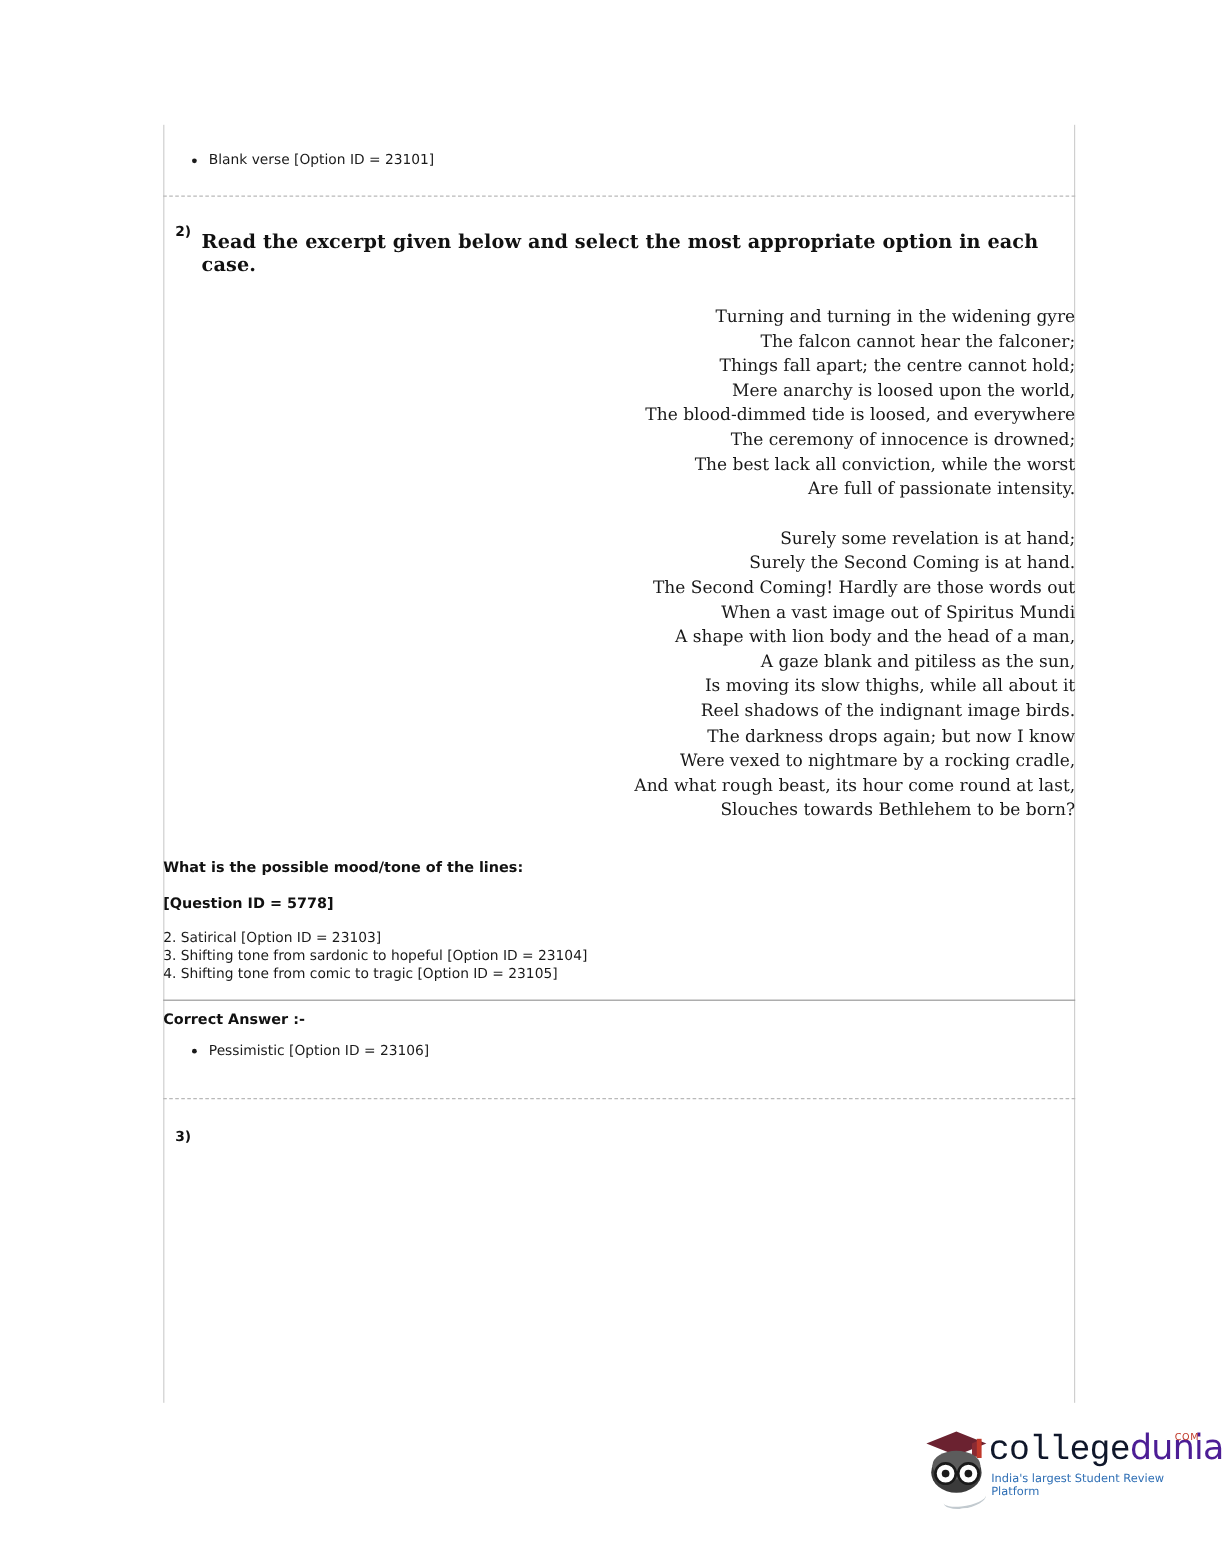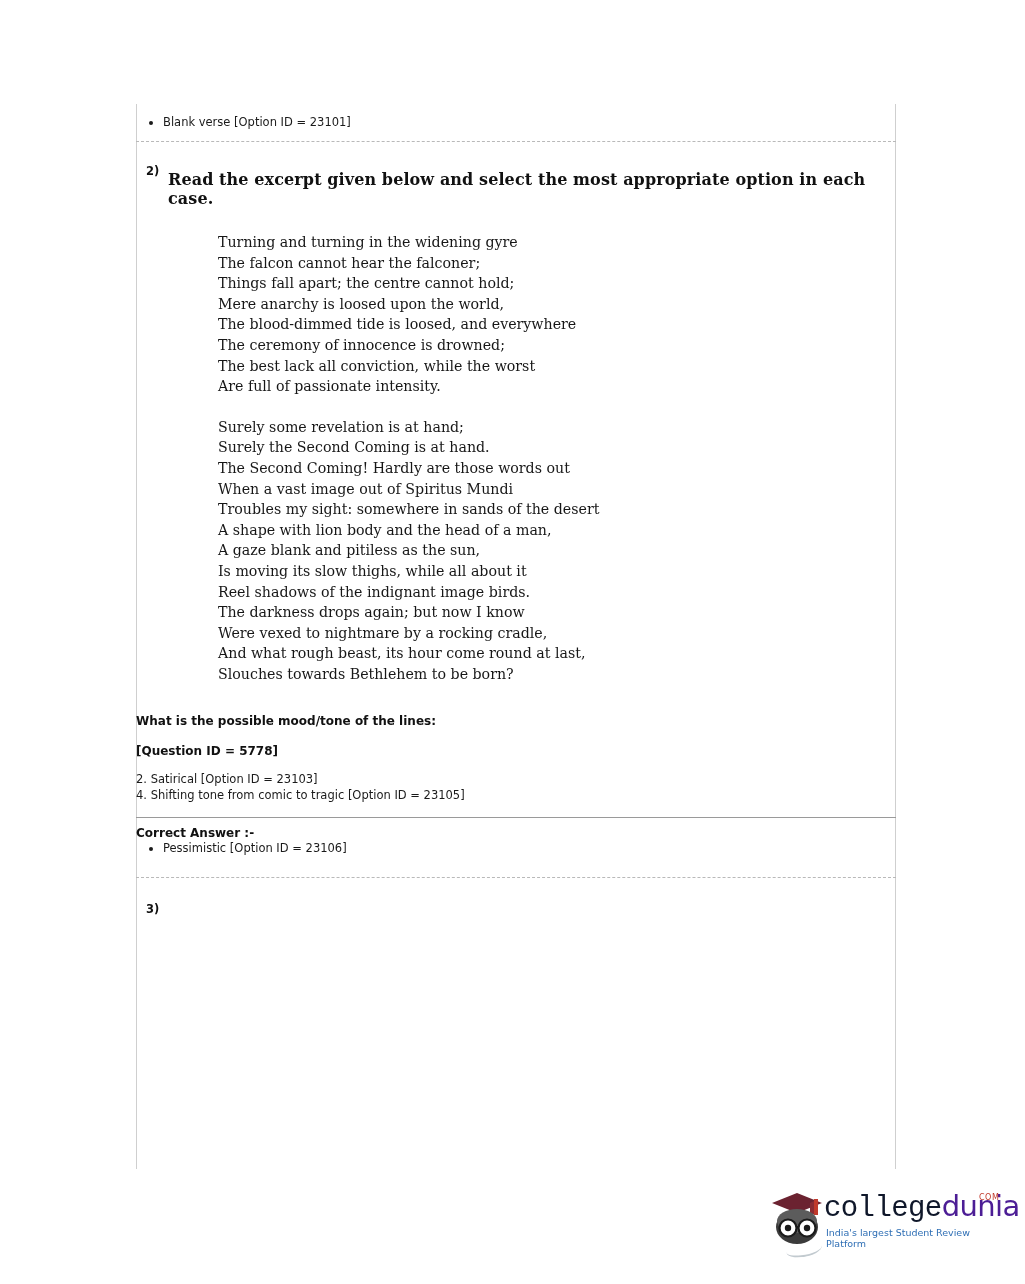--- a/index.html
+++ b/index.html
@@ -61,21 +61,21 @@
 
   ul.bullets {
     margin: 0;
     padding: 0 0 0 26px;
     list-style: disc;
   }
   ul.bullets li {
     font-size: 11.5px;
     line-height: 15px;
     color: #1a1a1a;
-    margin: 1px;
+    margin: 12px;
   }
 
   .q-block {
     position: relative;
     padding: 18px 0 8px 0;
   }
 
   .q-number {
     position: absolute;
     left: 10px;
@@ -98,21 +98,21 @@
   .excerpt {
     margin-left: 82px;
     margin-top: 24px;
     font-family: "DejaVu Serif", serif;
     font-size: 14.2px;
     line-height: 20.6px;
     color: #171717;
   }
   .excerpt .stanza { margin: 0 0 20px 0; }
   .excerpt .stanza:last-child { margin-bottom: 0; margin-top: 12px; }
-  .excerpt .line { white-space: pre; }
+  .excerpt .line { white-space: pre; text-align: right; }
 
   .sub-question {
     margin-top: 30px;
     font-size: 12px;
     font-weight: bold;
     color: #111;
   }
 
   .question-id {
     margin-top: 16px;
@@ -247,38 +247,38 @@
           <div class="line">The blood-dimmed tide is loosed, and everywhere</div>
           <div class="line">The ceremony of innocence is drowned;</div>
           <div class="line">The best lack all conviction, while the worst</div>
           <div class="line">Are full of passionate intensity.</div>
         </div>
         <div class="stanza">
           <div class="line">Surely some revelation is at hand;</div>
           <div class="line">Surely the Second Coming is at hand.</div>
           <div class="line">The Second Coming! Hardly are those words out</div>
           <div class="line">When a vast image out of Spiritus Mundi</div>
-          <div class="line">Troubles my sight: somewhere in sands of the desert</div>
           <div class="line">A shape with lion body and the head of a man,</div>
           <div class="line">A gaze blank and pitiless as the sun,</div>
           <div class="line">Is moving its slow thighs, while all about it</div>
           <div class="line">Reel shadows of the indignant image birds.</div>
           <div class="line">The darkness drops again; but now I know</div>
           <div class="line">Were vexed to nightmare by a rocking cradle,</div>
           <div class="line">And what rough beast, its hour come round at last,</div>
           <div class="line">Slouches towards Bethlehem to be born?</div>
         </div>
       </div>
 
       <div class="sub-question">What is the possible mood/tone of the lines:</div>
 
       <div class="question-id">[Question ID = 5778]</div>
 
       <ol class="options">
         <li>2. Satirical [Option ID = 23103]</li>
+        <li>3. Shifting tone from sardonic to hopeful [Option ID = 23104]</li>
         <li>4. Shifting tone from comic to tragic [Option ID = 23105]</li>
       </ol>
 
       <div class="answer-sep"></div>
 
       <div class="correct-answer-label">Correct Answer :-</div>
 
       <ul class="bullets correct-answer-list">
         <li>Pessimistic [Option ID = 23106]</li>
       </ul>

